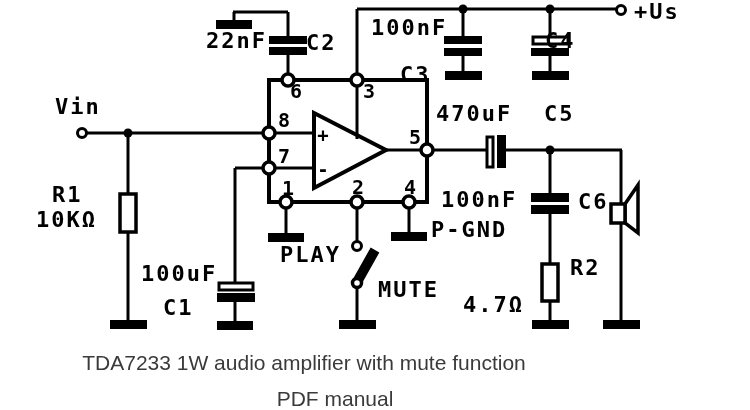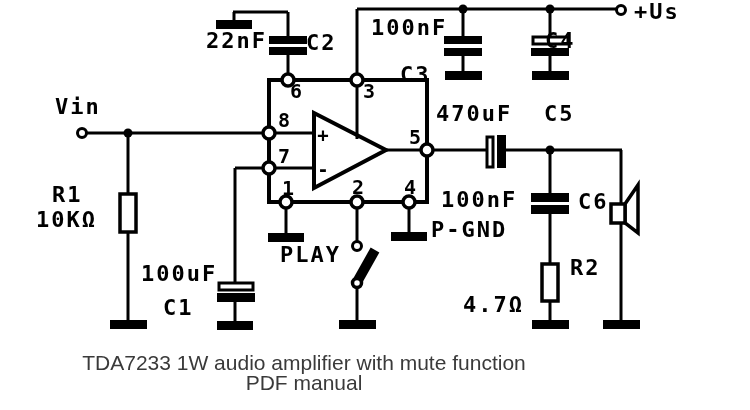--- a/index.html
+++ b/index.html
@@ -166,23 +166,24 @@
   <div class="lbl" style="left:306px; top:32px;">C2</div>
   <div class="lbl" style="left:371px; top:17px;">100nF</div>
   <div class="lbl" style="left:374px; top:64px;margin-left:26px;">C3</div>
   <div class="lbl" style="left:501px; top:30px;margin-left:44px;">C4</div>
   <div class="lbl" style="left:436px; top:103px;">470uF</div>
   <div class="lbl" style="left:544px; top:103px;">C5</div>
   <div class="lbl" style="left:441px; top:189px;">100nF</div>
   <div class="lbl" style="left:571px; top:191px;margin-left:7px;">C6</div>
   <div class="lbl" style="left:431px; top:219px;">P-GND</div>
   <div class="lbl" style="left:280px; top:244px;">PLAY</div>
+  <div class="lbl" style="left:378px; top:279px;">MUTE</div>
   <div class="lbl" style="left:141px; top:263px;">100uF</div>
   <div class="lbl" style="left:163px; top:297px;">C1</div>
   <div class="lbl" style="left:52px;  top:184px;text-align:right;">R1</div>
   <div class="lbl" style="left:36px;  top:209px;">10KΩ</div>
   <div class="lbl" style="left:463px; top:258px;margin-top:36px;">4.7Ω</div>
   <div class="lbl" style="left:570px; top:257px;">R2</div>
 
   <div class="caption" style="top:352px;">TDA7233 1W audio amplifier with mute function</div>
-  <div class="caption" style="top:372px;">PDF manual</div>
+  <div class="caption" style="top:388px;padding-left:31px;">PDF manual</div>
 
 </div>
 
 </body></html>

